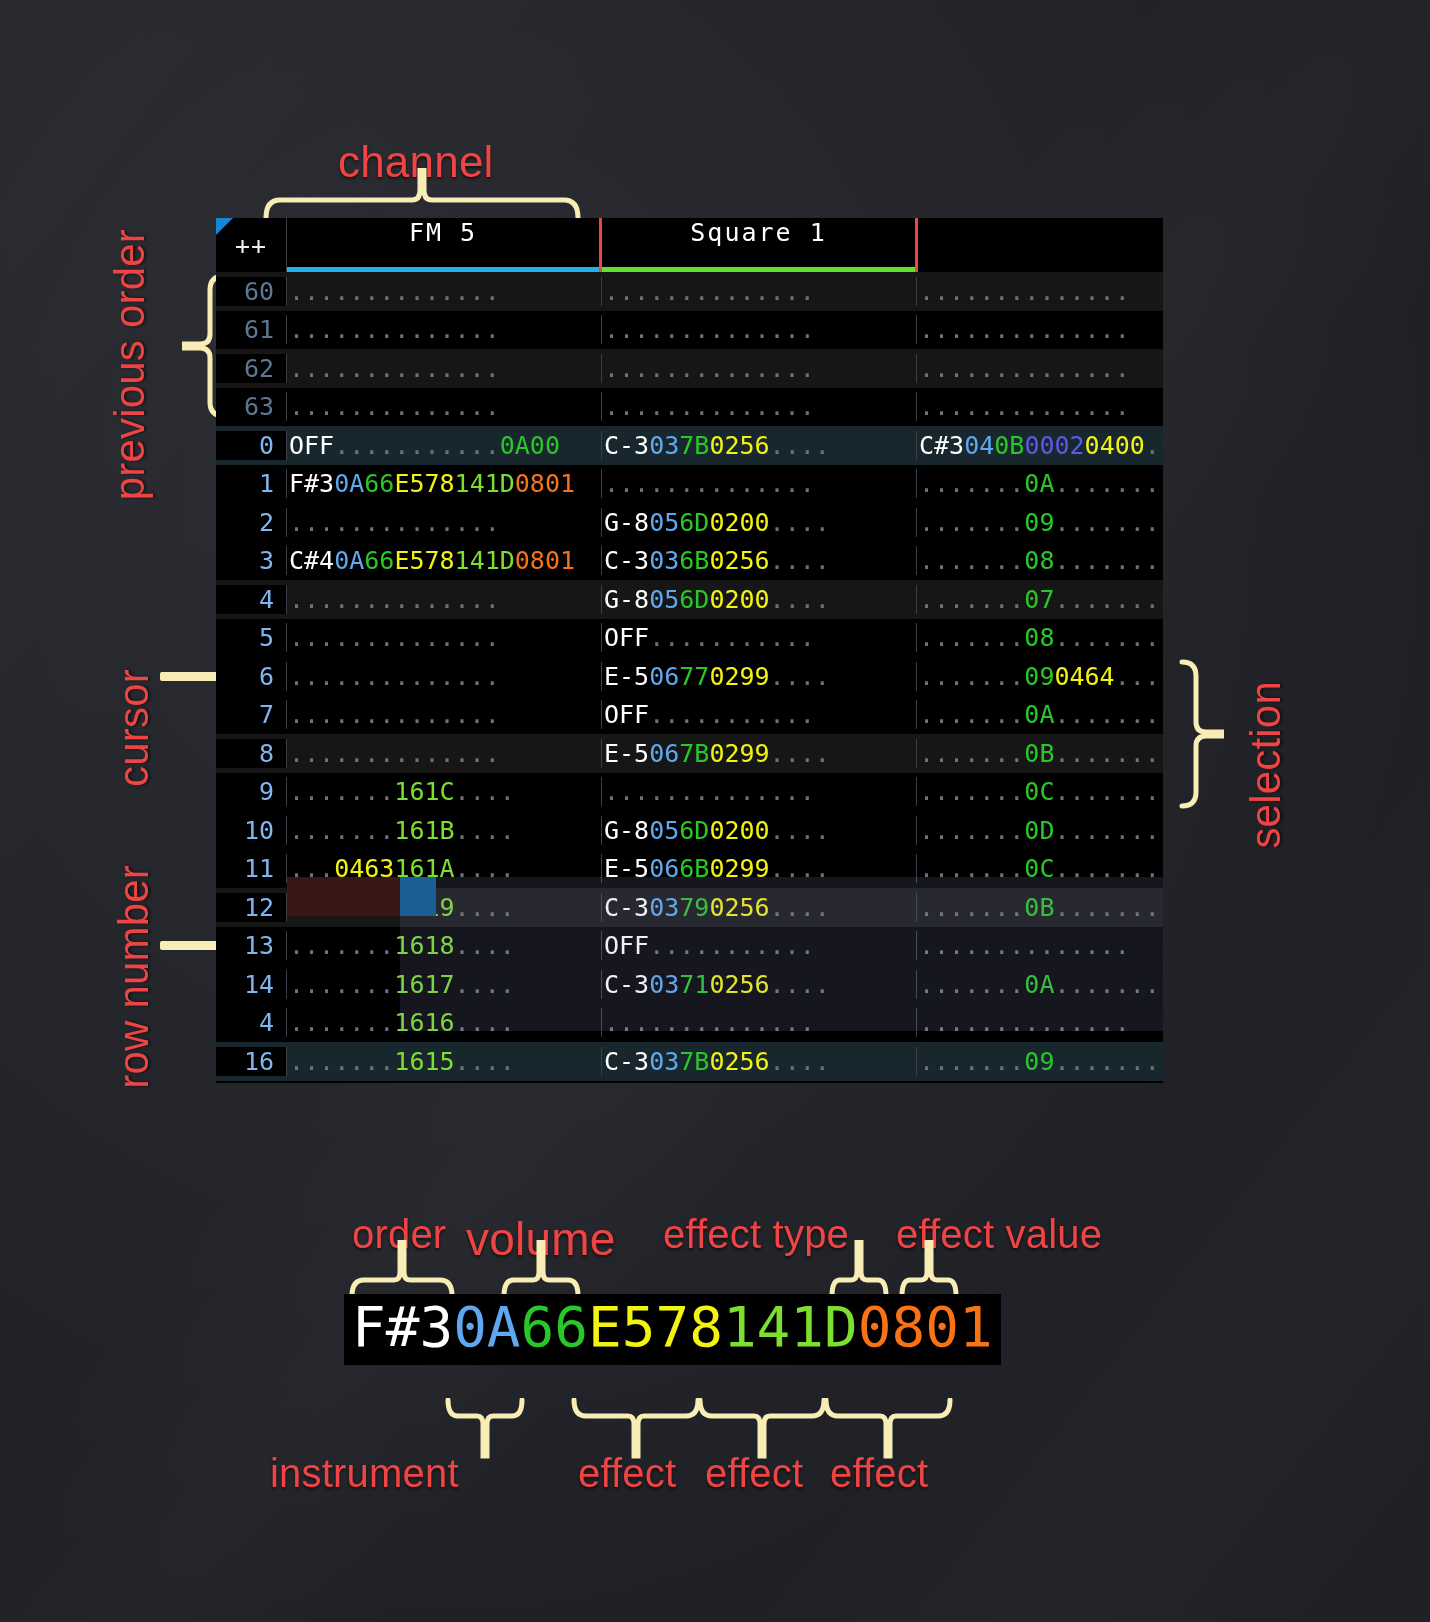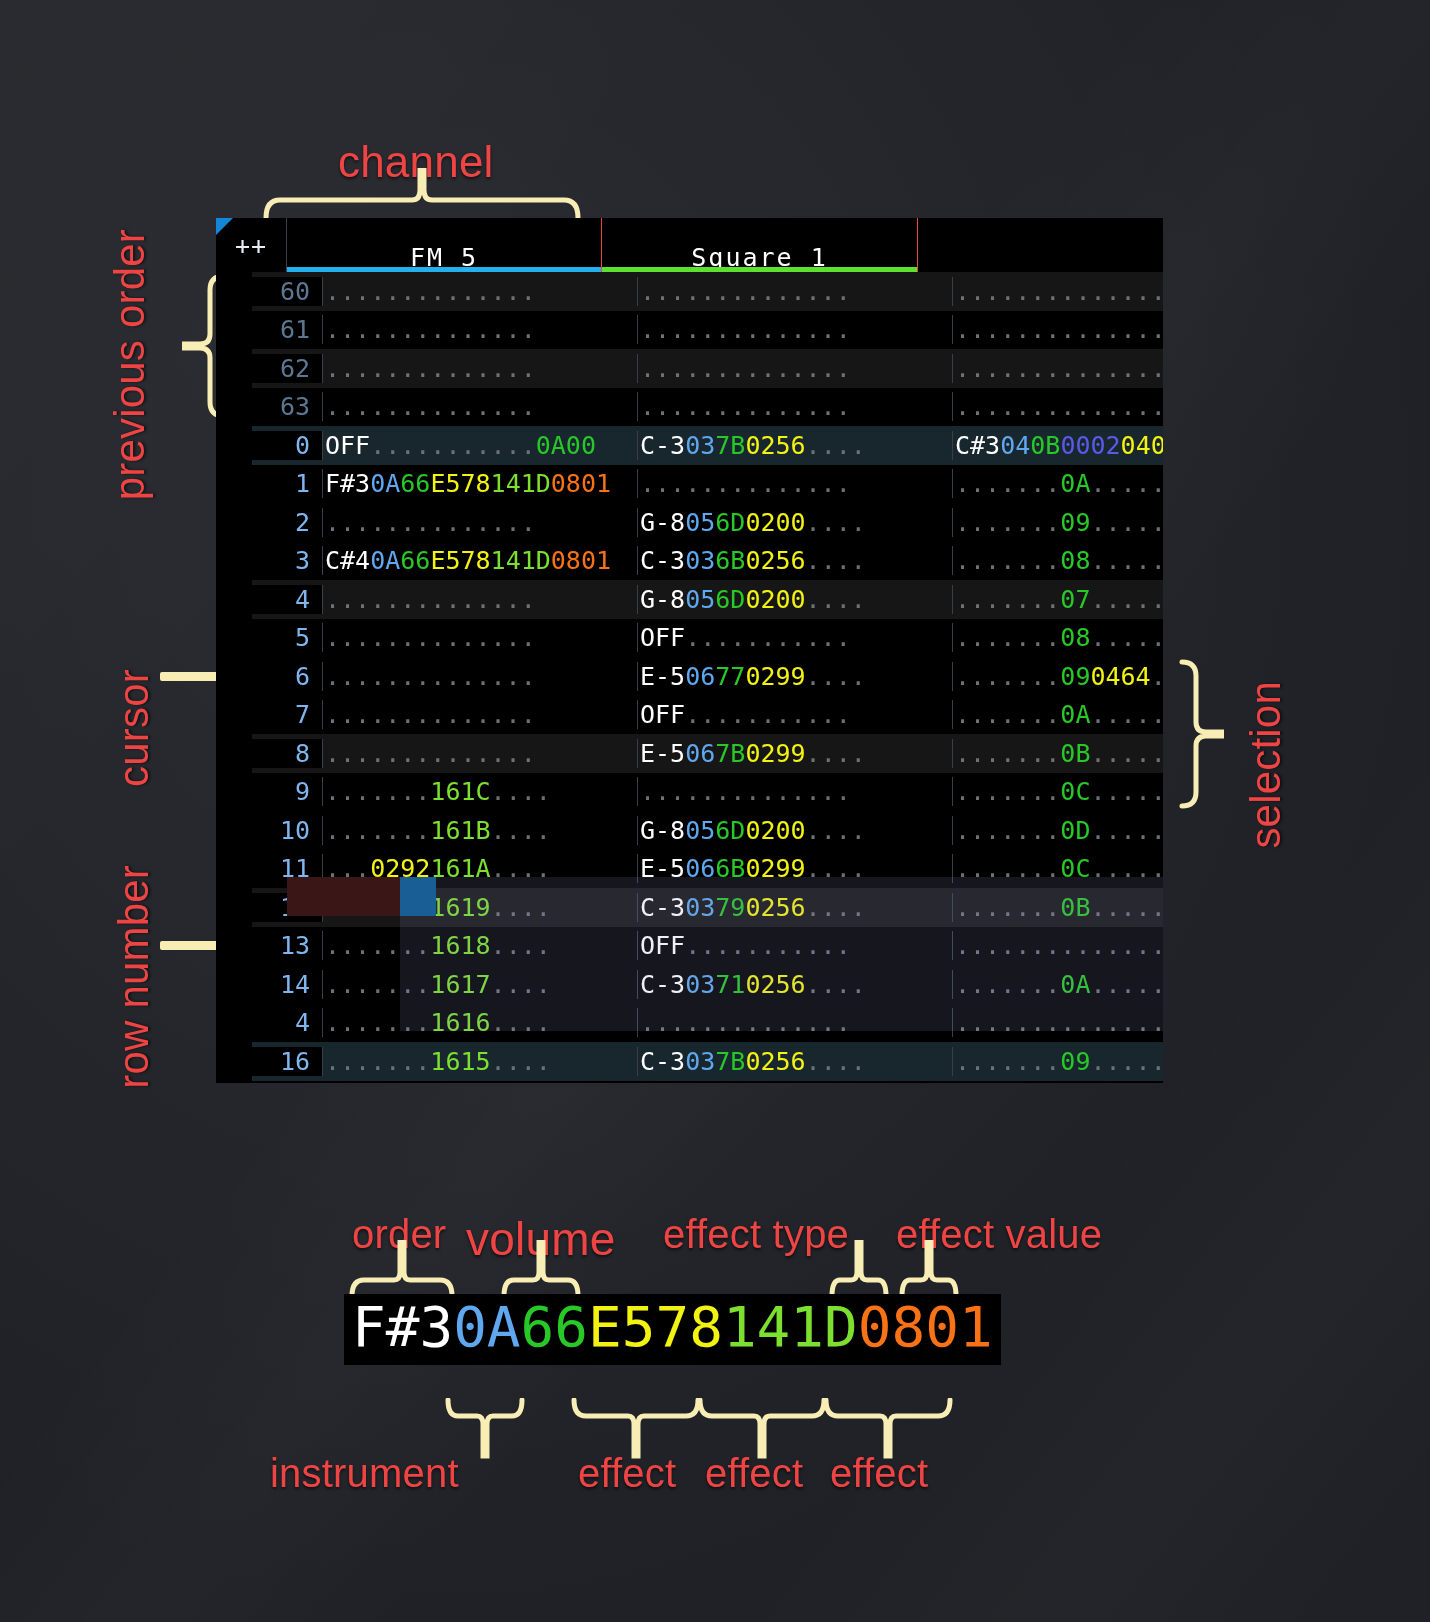--- a/index.html
+++ b/index.html
@@ -43,27 +43,27 @@
     display:flex; align-items:center; justify-content:center;
     color:#e9eef5; font-size: 25px; letter-spacing:1px;
     border-right:1px solid #3a3f47;
   }
   #hdr .gutter .corner {
     position:absolute; left:0; top:0;
     width:0;height:0;border-left:17px solid #1585d8;border-bottom:17px solid transparent;
   }
   #hdr .chcell {
     position:relative;
-    display:flex; align-items:flex-end; justify-content:center;
+    display:flex; align-items:flex-start; justify-content:center;
     color:#ffffff; font-size: 25px; letter-spacing:2px;
-    border-right:1px solid #ef4444;
+    border-right:3px solid #ef4444;
   }
   #hdr .chcell .uline { position:absolute; left:0; right:0; bottom:0; height:5px; }
 
-  .rowsarea { position:relative;padding-left:36px; }
+  .rowsarea { position:relative; }
   .trow { display:flex; height:38.5px; align-items:center; position:relative; }
   .rnum {
     width:71px; flex:0 0 71px; text-align:right; padding-right:12px;
     font-size:25px; color:#7fb6f0; border-right:1px solid #3a3f47;
     background:#000; position:relative; z-index:3;
   }
   .rnum.prev { color:#5d7793; }
   .cells { display:flex; position:relative; z-index:2; }
   .cell { font-size:25px; letter-spacing:0px; white-space:pre;
           border-right:1px solid #3a3f47; padding-left:2px; }
@@ -305,21 +305,21 @@
         <div class="cells">
           <div class="cell w-fm"><span class="dot">.......</span><span class="e2">161B</span><span class="dot">....</span></div>
           <div class="cell w-fm"><span class="n">G-8</span><span class="i">05</span><span class="v">6D</span><span class="e1">0200</span><span class="dot">....</span></div>
           <div class="cell w-sq"><span class="dot">.......</span><span class="v">0D</span><span class="dot">..........</span></div>
         </div>
       </div>
       <div class="trow">
         <div class="rowbg" style="background: transparent;"></div>
         <div class="rnum">11</div>
         <div class="cells">
-          <div class="cell w-fm"><span class="dot">...</span><span class="e1">0292</span><span class="e2">161A</span><span class="dot">....</span></div>
+          <div class="cell w-fm"><span class="dot">...</span><span class="e1">0463</span><span class="e2">161A</span><span class="dot">....</span></div>
           <div class="cell w-fm"><span class="n">E-5</span><span class="i">06</span><span class="v">6B</span><span class="e1">0299</span><span class="dot">....</span></div>
           <div class="cell w-sq"><span class="dot">.......</span><span class="v">0C</span><span class="dot">..........</span></div>
         </div>
       </div>
       <div class="trow">
         <div class="rowbg" style="background: rgb(22, 22, 22);"></div>
         <div class="rnum">12</div>
         <div class="cells">
           <div class="cell w-fm"><span class="dot">.......</span><span class="e2">1619</span><span class="dot">....</span></div>
           <div class="cell w-fm"><span class="n">C-3</span><span class="i">03</span><span class="v">79</span><span class="e1">0256</span><span class="dot">....</span></div>

